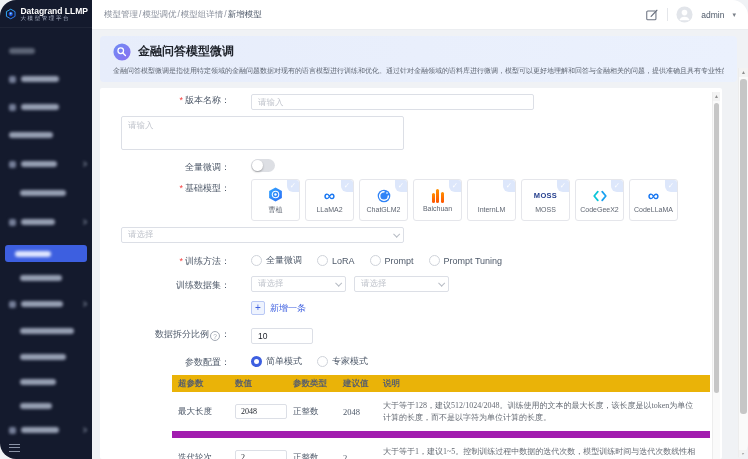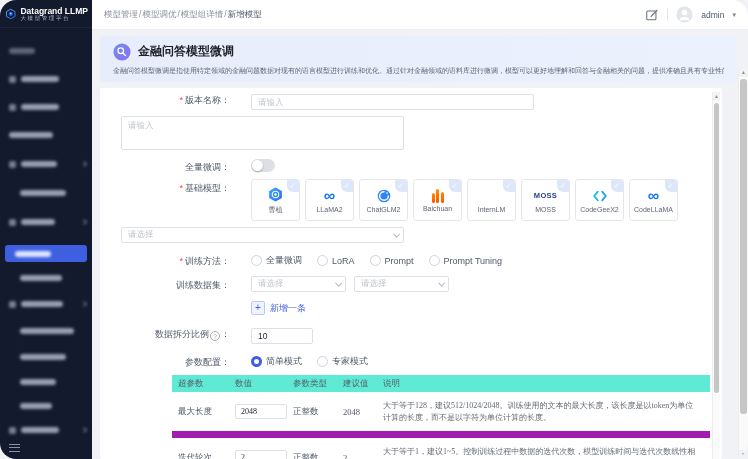--- a/index.html
+++ b/index.html
@@ -78,21 +78,21 @@
 
   .dataset-row { display:flex; gap:8px; }
   .add-row { display:flex; align-items:center; gap:5px; }
   .plus-box { width:14px; height:14px; border:1px solid #b9c8f5; background:#eef3fe; border-radius:2px; color:#3d5fe0; font-size:10px; line-height:12px; text-align:center; }
   .add-label { color:#3d5fe0; font-size:9px; }
 
   .num-input { width:62px; height:16px; border:1px solid #dcdfe6; border-radius:2px; font-size:8.5px; padding:0 6px; color:#1d2129; font-family:inherit; }
   .help { display:inline-flex; width:10px; height:10px; border:1px solid #a2a8b3; border-radius:50%; font-size:6.5px; color:#a2a8b3; align-items:center; justify-content:center; margin:0 1px; vertical-align:-1.5px; }
 
   .ptable { margin-left:72px; width:538px; }
-  .pt-head { display:grid; grid-template-columns:63px 58px 50px 40px 1fr; background:#5eead4; height:17px; align-items:center; font-size:8.5px; color:#595f6b; font-weight:normal; }
+  .pt-head { display:grid; grid-template-columns:63px 58px 50px 40px 1fr; background:#eab308; height:17px; align-items:center; font-size:8.5px; color:#595f6b; font-weight:bold; }
   .pt-row { display:grid; grid-template-columns:63px 58px 50px 40px 1fr; padding:8px 0; border-bottom:7px solid #a21caf; align-items:center; font-size:8.5px; color:#4e5969;font-family:Liberation Serif, serif; }
   .pt-head > div:first-child, .pt-row > div:first-child { padding-left:6px; }
   .cell-input { width:52px; height:15px; border:1px solid #dcdfe6; border-radius:2px; font-size:8px; padding:0 5px; color:#1d2129; font-family:inherit; }
   .pt-desc { font-size:8px; color:#646a73; line-height:11.5px; padding-right:10px; }
 
   
   .vscroll { position:absolute; background:#fafafa; border-left:1px solid #ededed; z-index:6; }
   .varrow { height:9px; font-size:5px; color:#8f8f8f; text-align:center; line-height:9px; background:#f3f3f3; }
   .varrow.bottom { position:absolute; bottom:0; left:0; right:0; }
   .vthumb { position:absolute; left:1px; right:1px; background:#c6c6c6; border-radius:3px; }

